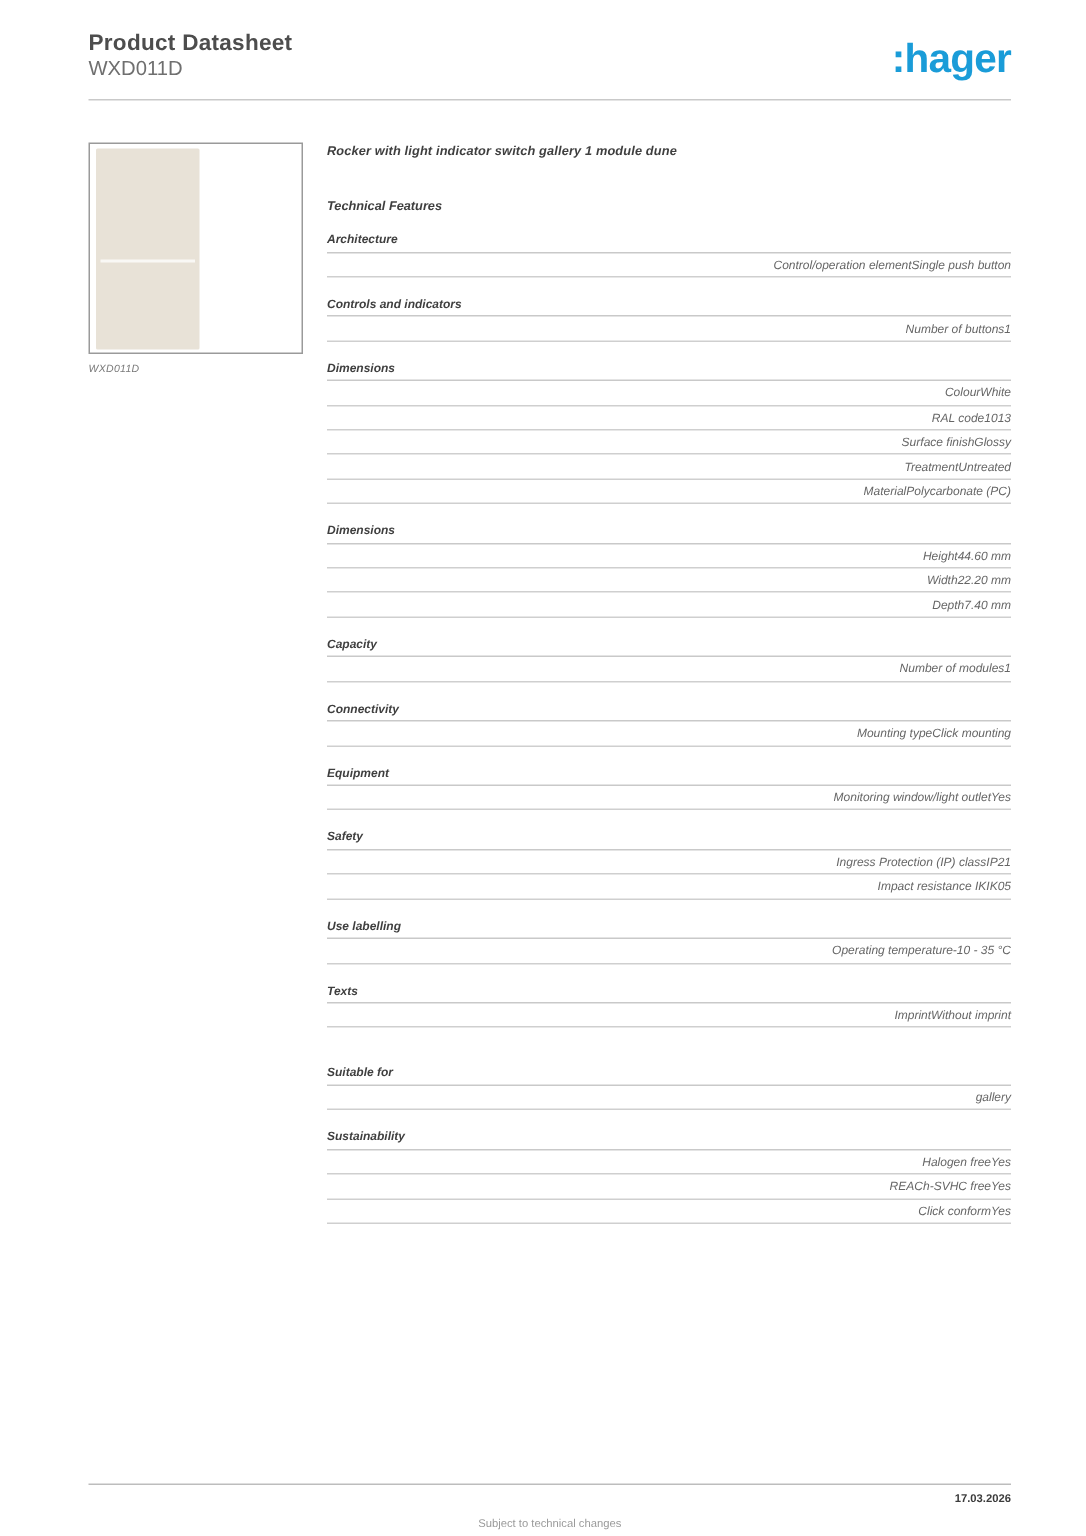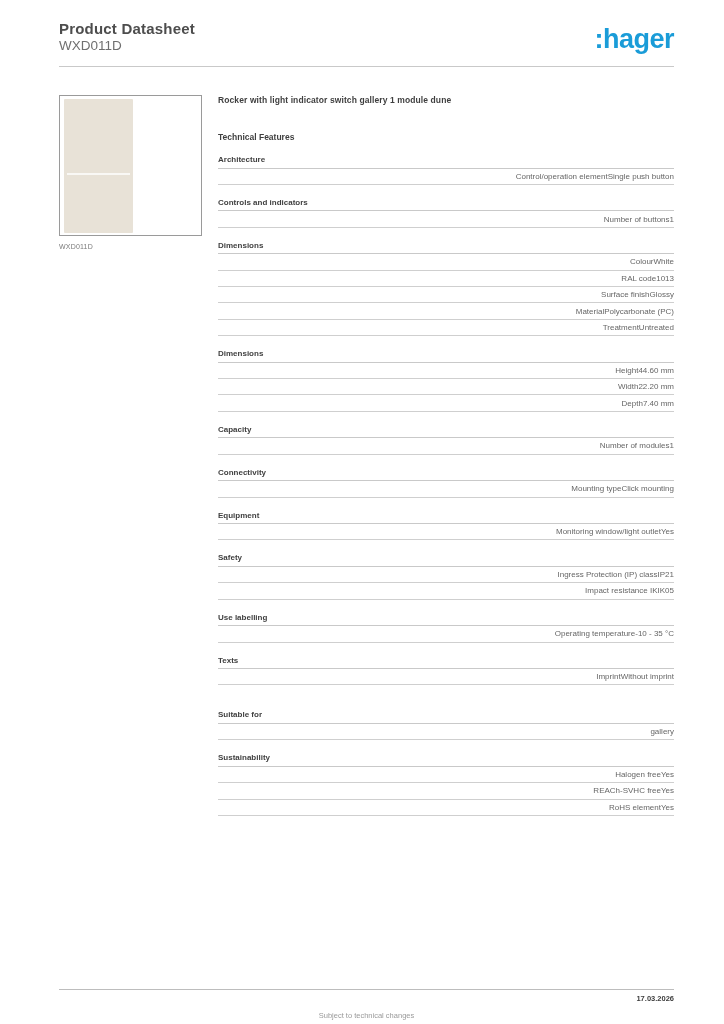--- a/index.html
+++ b/index.html
@@ -47,20 +47,21 @@
   }
 
   
   .content {
     position: absolute;
     top: 95px;
     left: 59px;
     right: 50px;
     display: flex;
     align-items: flex-start;
+    font-style: italic;
   }
   .left-col { width: 159px; flex: 0 0 159px; }
   .image-box {
     width: 143px;
     height: 141px;
     border: 1px solid #9a9a9a;
     background: #ffffff;
     position: relative;
   }
   .rocker {
@@ -203,28 +204,28 @@
     <span class="row-label">RAL code</span>
     <span class="row-value">1013</span>
   </div>
 
   <div class="row">
     <span class="row-label">Surface finish</span>
     <span class="row-value">Glossy</span>
   </div>
 
   <div class="row">
+    <span class="row-label">Treatment</span>
+    <span class="row-value">Untreated</span>
+  </div>
+
+  <div class="row">
     <span class="row-label">Material</span>
     <span class="row-value">Polycarbonate (PC)</span>
   </div>
-
-  <div class="row">
-    <span class="row-label">Treatment</span>
-    <span class="row-value">Untreated</span>
-  </div>
 </div>
   </section>
 
   <section class="section">
     <h3 class="sec-heading">Dimensions</h3>
     <div class="rows">
   <div class="row">
     <span class="row-label">Height</span>
     <span class="row-value">44.60 mm</span>
   </div>
@@ -324,21 +325,21 @@
     <span class="row-label">Halogen free</span>
     <span class="row-value">Yes</span>
   </div>
 
   <div class="row">
     <span class="row-label">REACh-SVHC free</span>
     <span class="row-value">Yes</span>
   </div>
 
   <div class="row">
-    <span class="row-label">RoHS element</span>
+    <span class="row-label">Click conform</span>
     <span class="row-value">Yes</span>
   </div>
 </div>
   </section>
 </div>
     </div>
 
   </div>
 
   <div class="footer">

